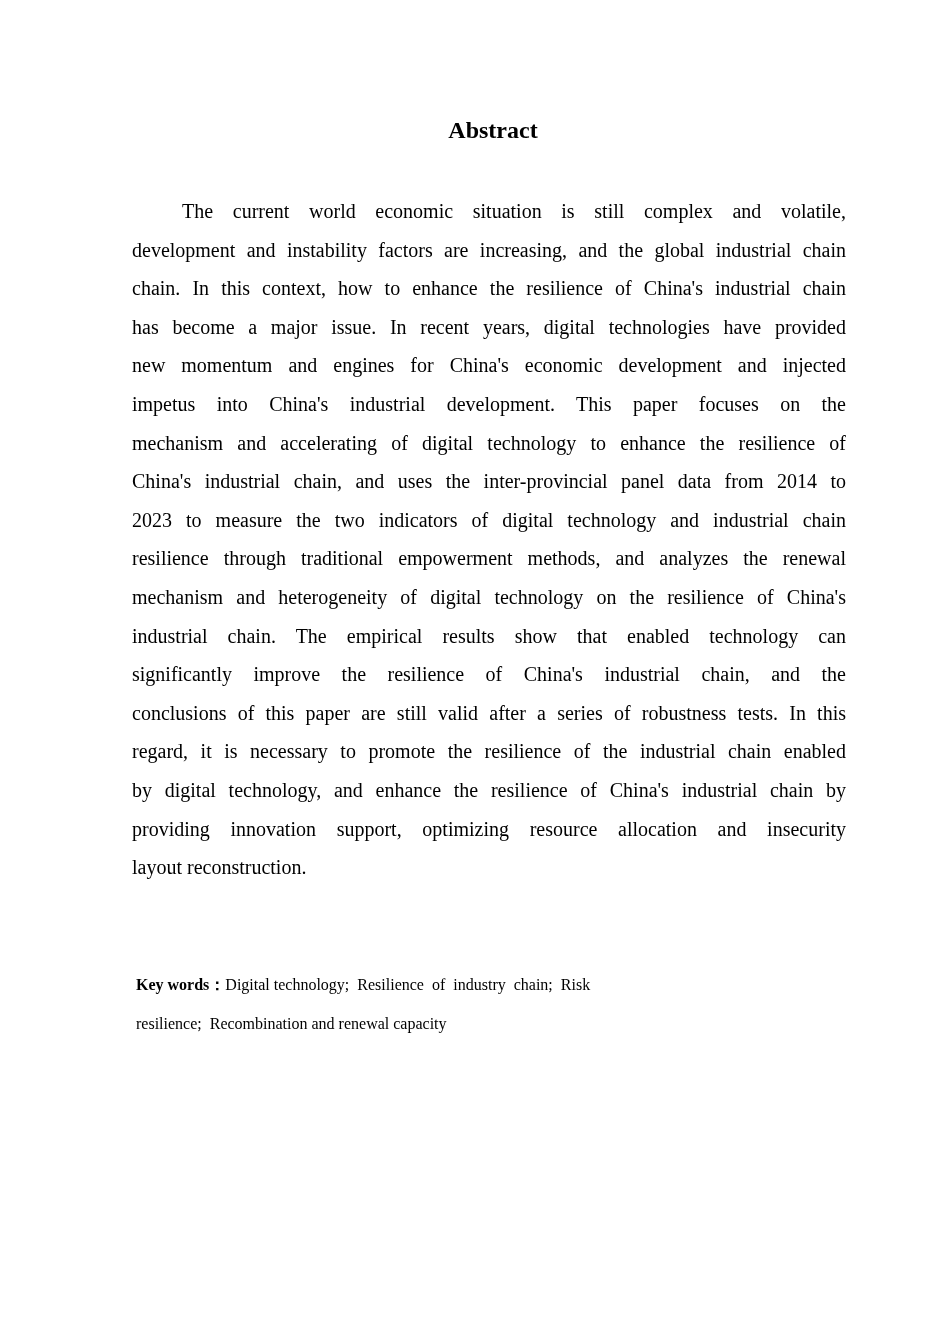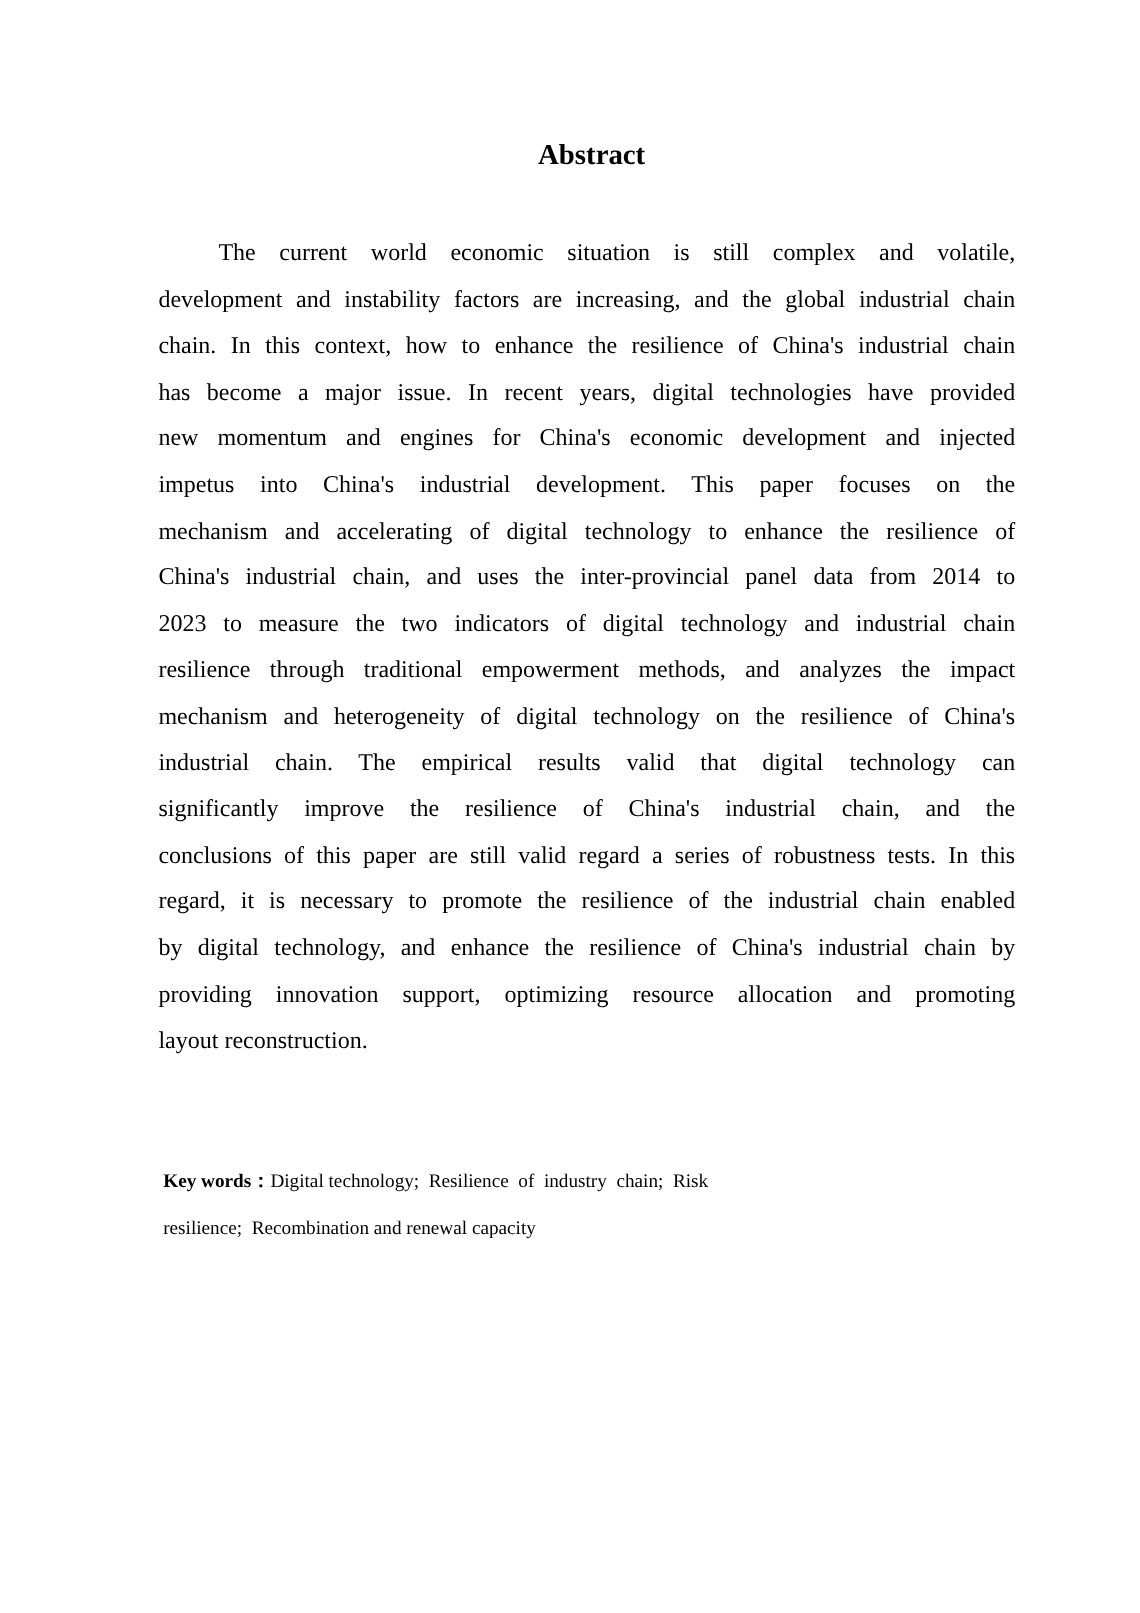--- a/index.html
+++ b/index.html
@@ -24,27 +24,27 @@
 <div class="abstract">
   <span class="line first">The current world economic situation is still complex and volatile,</span>
   <span class="line">development and instability factors are increasing, and the global industrial chain</span>
   <span class="line">chain. In this context, how to enhance the resilience of China's industrial chain</span>
   <span class="line">has become a major issue. In recent years, digital technologies have provided</span>
   <span class="line">new momentum and engines for China's economic development and injected</span>
   <span class="line">impetus into China's industrial development. This paper focuses on the</span>
   <span class="line">mechanism and accelerating of digital technology to enhance the resilience of</span>
   <span class="line">China's industrial chain, and uses the inter-provincial panel data from 2014 to</span>
   <span class="line">2023 to measure the two indicators of digital technology and industrial chain</span>
-  <span class="line">resilience through traditional empowerment methods, and analyzes the impact</span>
+  <span class="line">resilience through traditional empowerment methods, and analyzes the renewal</span>
   <span class="line">mechanism and heterogeneity of digital technology on the resilience of China's</span>
-  <span class="line">industrial chain. The empirical results valid that digital technology can</span>
+  <span class="line">industrial chain. The empirical results show that enabled technology can</span>
   <span class="line">significantly improve the resilience of China's industrial chain, and the</span>
-  <span class="line">conclusions of this paper are still valid regard a series of robustness tests. In this</span>
+  <span class="line">conclusions of this paper are still valid after a series of robustness tests. In this</span>
   <span class="line">regard, it is necessary to promote the resilience of the industrial chain enabled</span>
   <span class="line">by digital technology, and enhance the resilience of China's industrial chain by</span>
-  <span class="line">providing innovation support, optimizing resource allocation and promoting</span>
+  <span class="line">providing innovation support, optimizing resource allocation and insecurity</span>
   <span class="line last">layout reconstruction.</span>
 </div>
 
 <div class="keywords">
   <span class="kw-line"><span class="kw-label">Key words：</span><span>Digital technology;  Resilience  of  industry  chain;  Risk</span></span>
   <span class="kw-line">resilience;  Recombination and renewal capacity</span>
 </div>
 
 </body></html>

